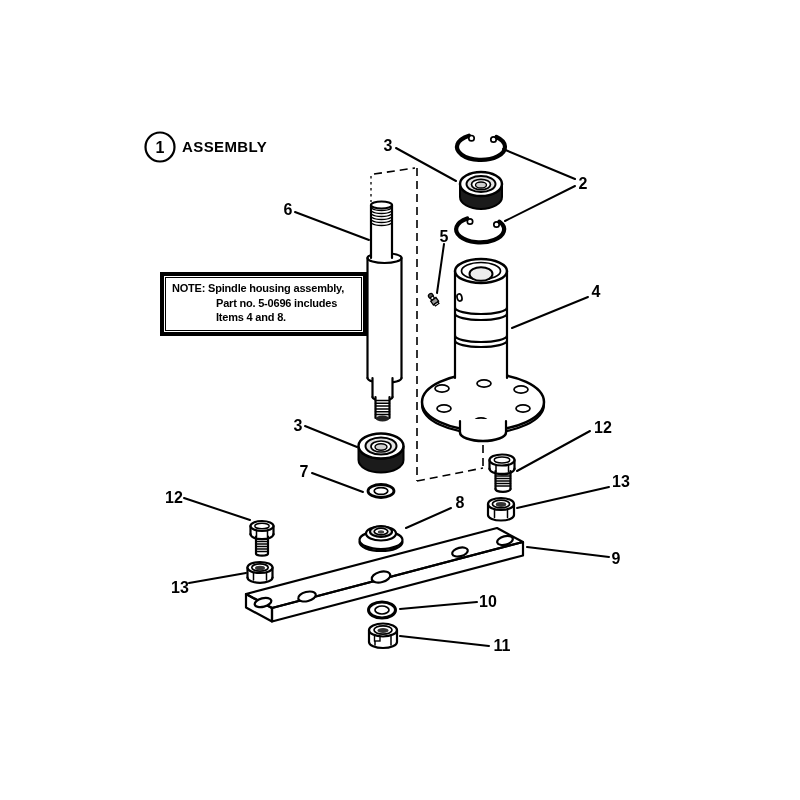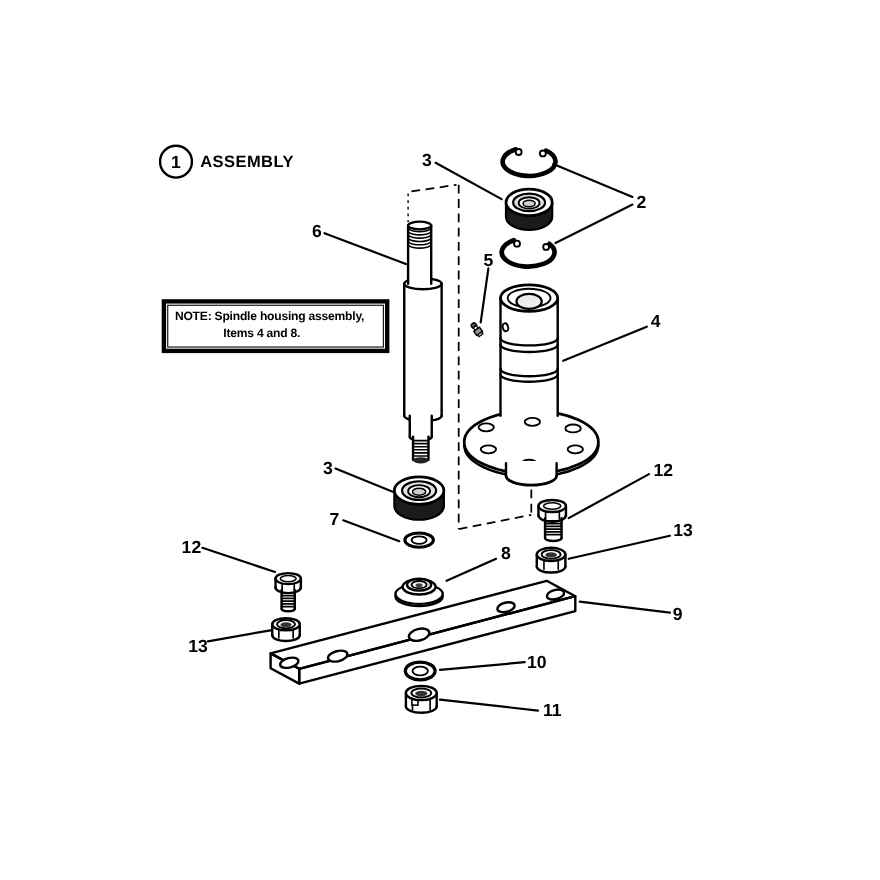--- a/index.html
+++ b/index.html
@@ -12,21 +12,21 @@
   .thin{fill:none;stroke:#000;stroke-width:1.5;stroke-linecap:round;}
   .fw{fill:#fff;stroke:#000;stroke-width:2.2;}
   .fw25{fill:#fff;stroke:#000;stroke-width:2.5;}
   .fwthin{fill:#fff;stroke:#000;stroke-width:1.7;}
   .dash{fill:none;stroke:#000;stroke-width:1.6;stroke-dasharray:8 5;}
   .dot{fill:none;stroke:#000;stroke-width:1.3;stroke-dasharray:2.5 3.5;}
   .leader{fill:none;stroke:#000;stroke-width:2;stroke-linecap:round;}
   .lbl{font:bold 16px "Liberation Sans",sans-serif;fill:#000;}
   .hdr{font:bold 15px "Liberation Sans",sans-serif;fill:#000;letter-spacing:.4px;}
   
-  .note-box{position:absolute;left:147px;top:272px;width:207px;box-sizing:border-box;
+  .note-box{position:absolute;left:160px;top:272px;width:207px;box-sizing:border-box;
             border:4px solid #000;background:#fff;}
   .note-inner{border:1px solid #000;margin:1px;padding:3px 3px 5px 6px;}
   .note-line{font:bold 11px/1.32 "Liberation Sans",sans-serif;color:#000;letter-spacing:-.2px;white-space:nowrap;}
   .note-indent{padding-left:44px;}
 </style>
 </head>
 <body>
 
 <div class="stage">
 
@@ -243,17 +243,18 @@
     <text class="lbl" x="488" y="607" text-anchor="middle">10</text>
     <text class="lbl" x="502" y="651" text-anchor="middle">11</text>
     <text class="lbl" x="174" y="503" text-anchor="middle">12</text>
     <text class="lbl" x="180" y="593" text-anchor="middle">13</text>
   </g>
 </svg>
 
   <div class="note-box">
     <div class="note-inner">
       <div class="note-line">NOTE: Spindle housing assembly,</div>
+      <div class="note-line note-indent">Part no. 5-0696 includes</div>
       <div class="note-line note-indent">Items 4 and 8.</div>
     </div>
   </div>
 
 </div>
 
 </body></html>

